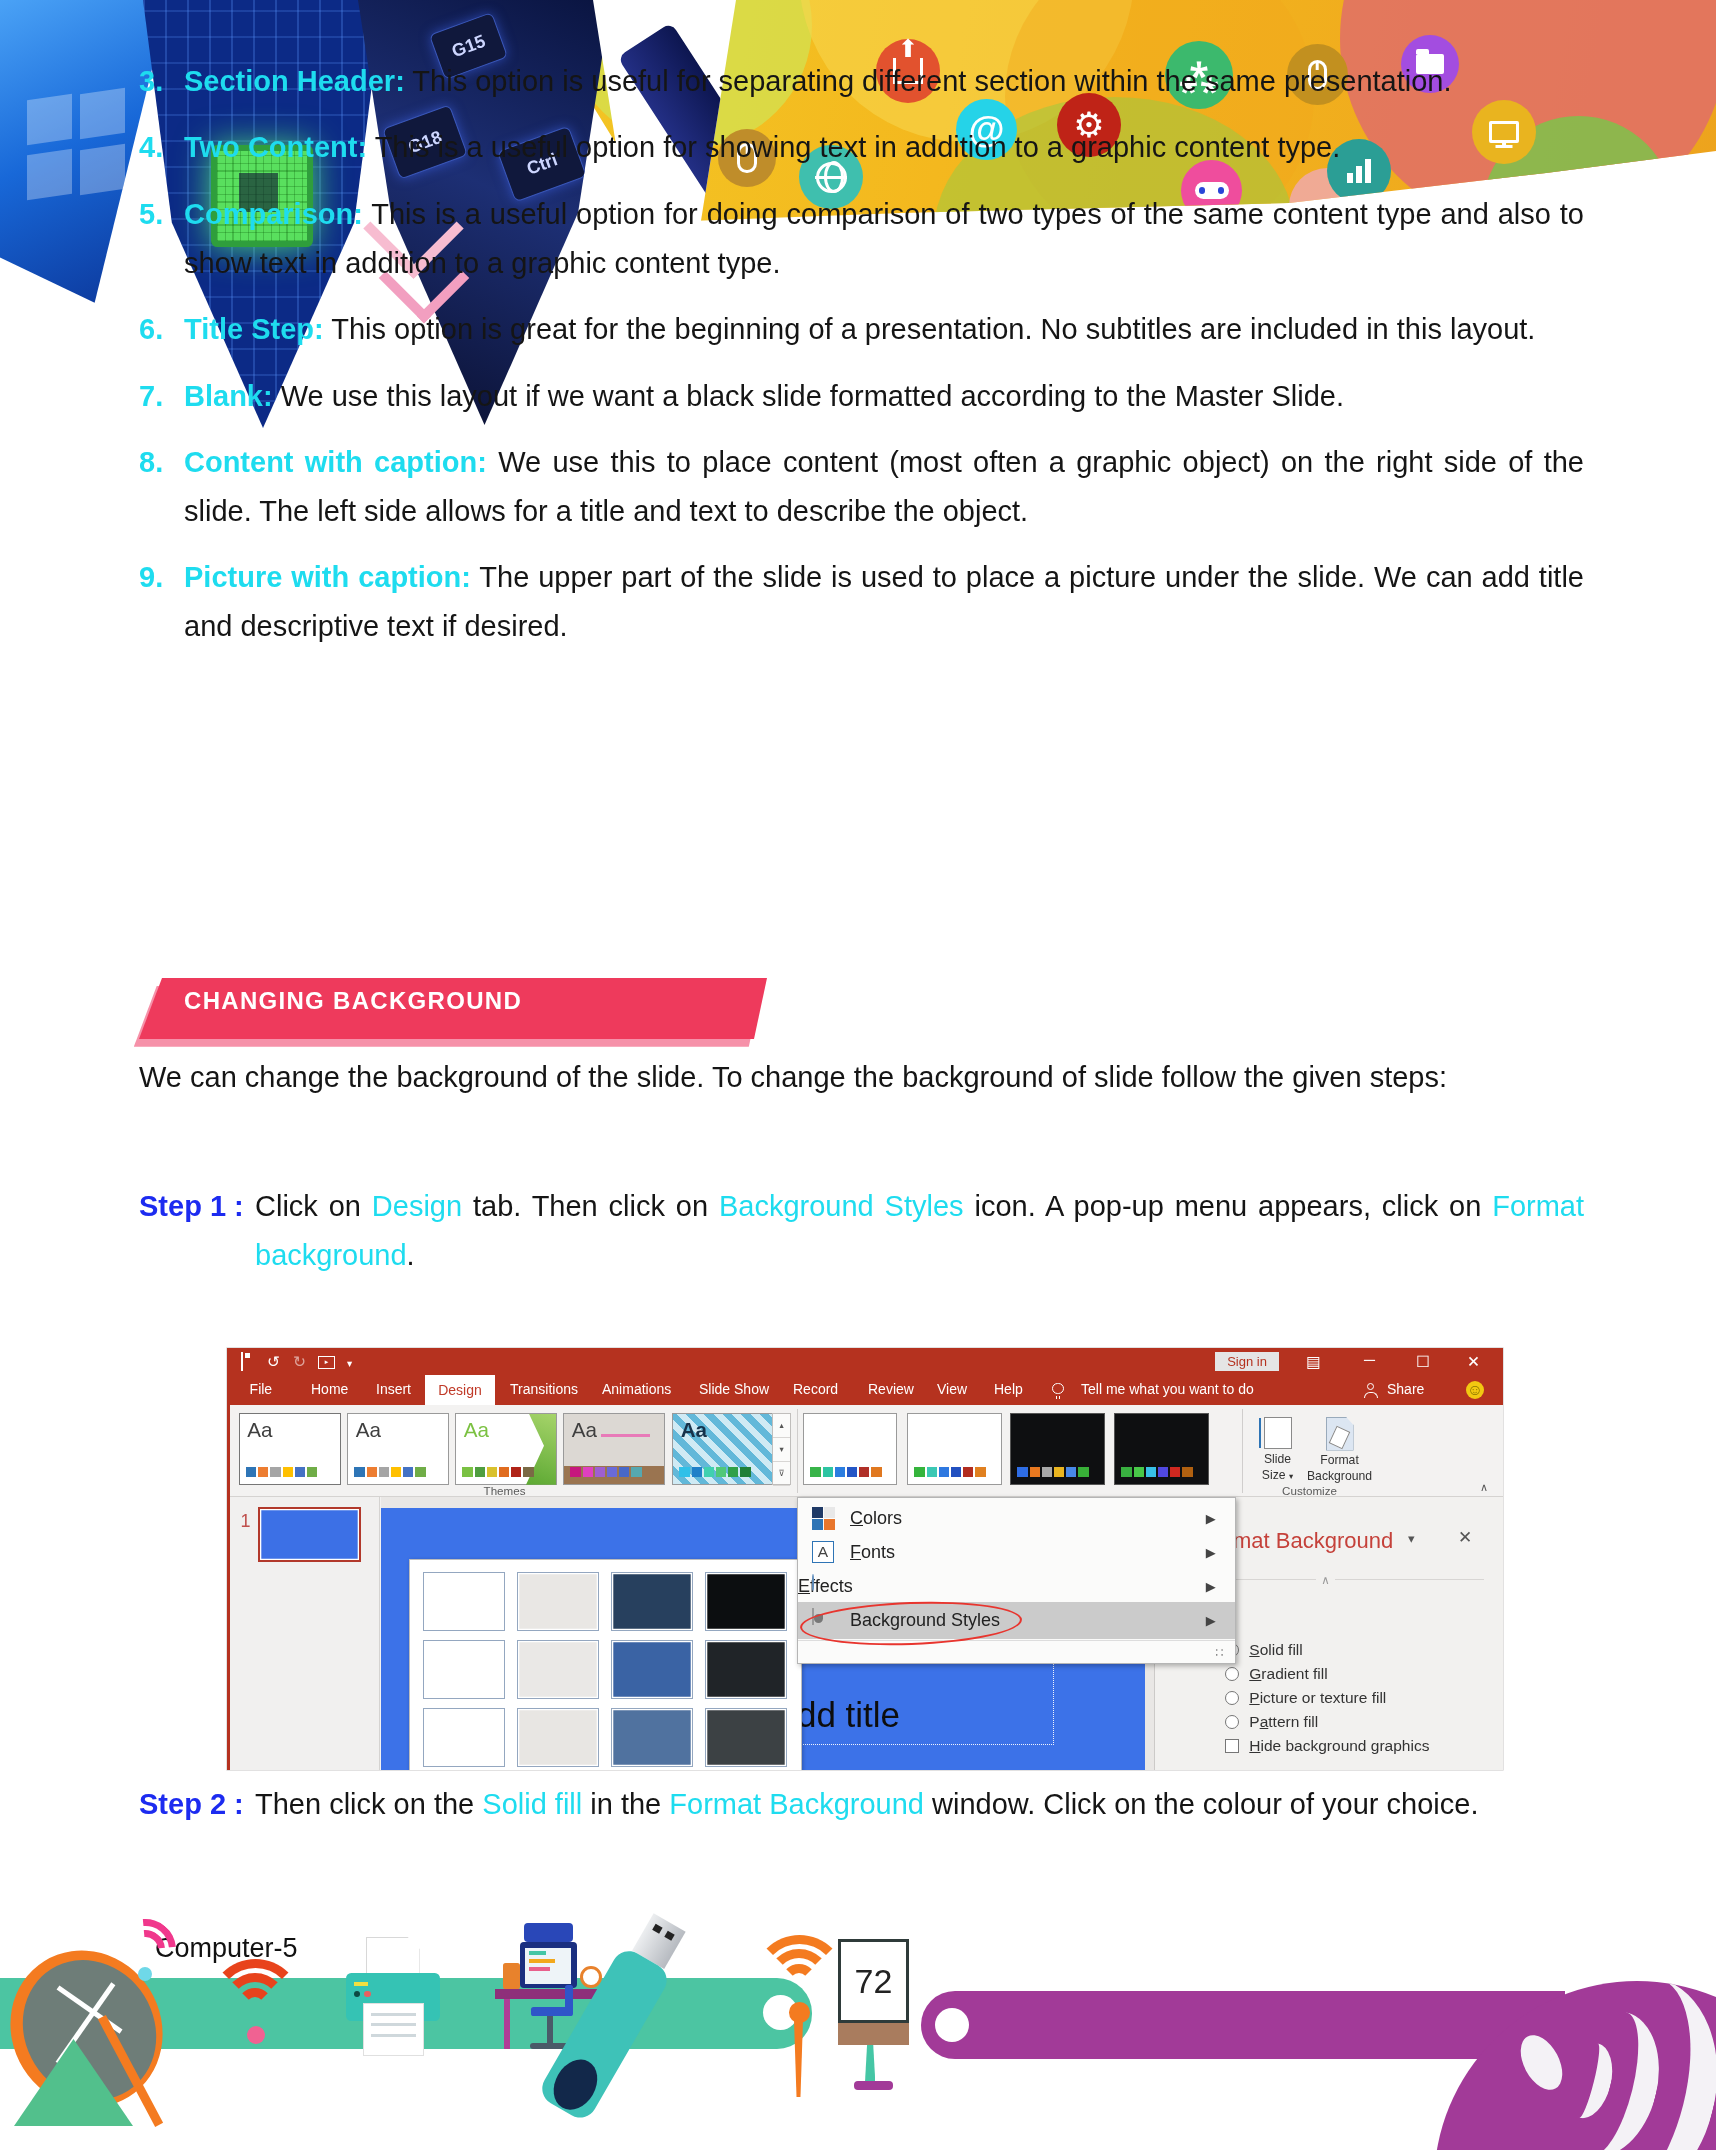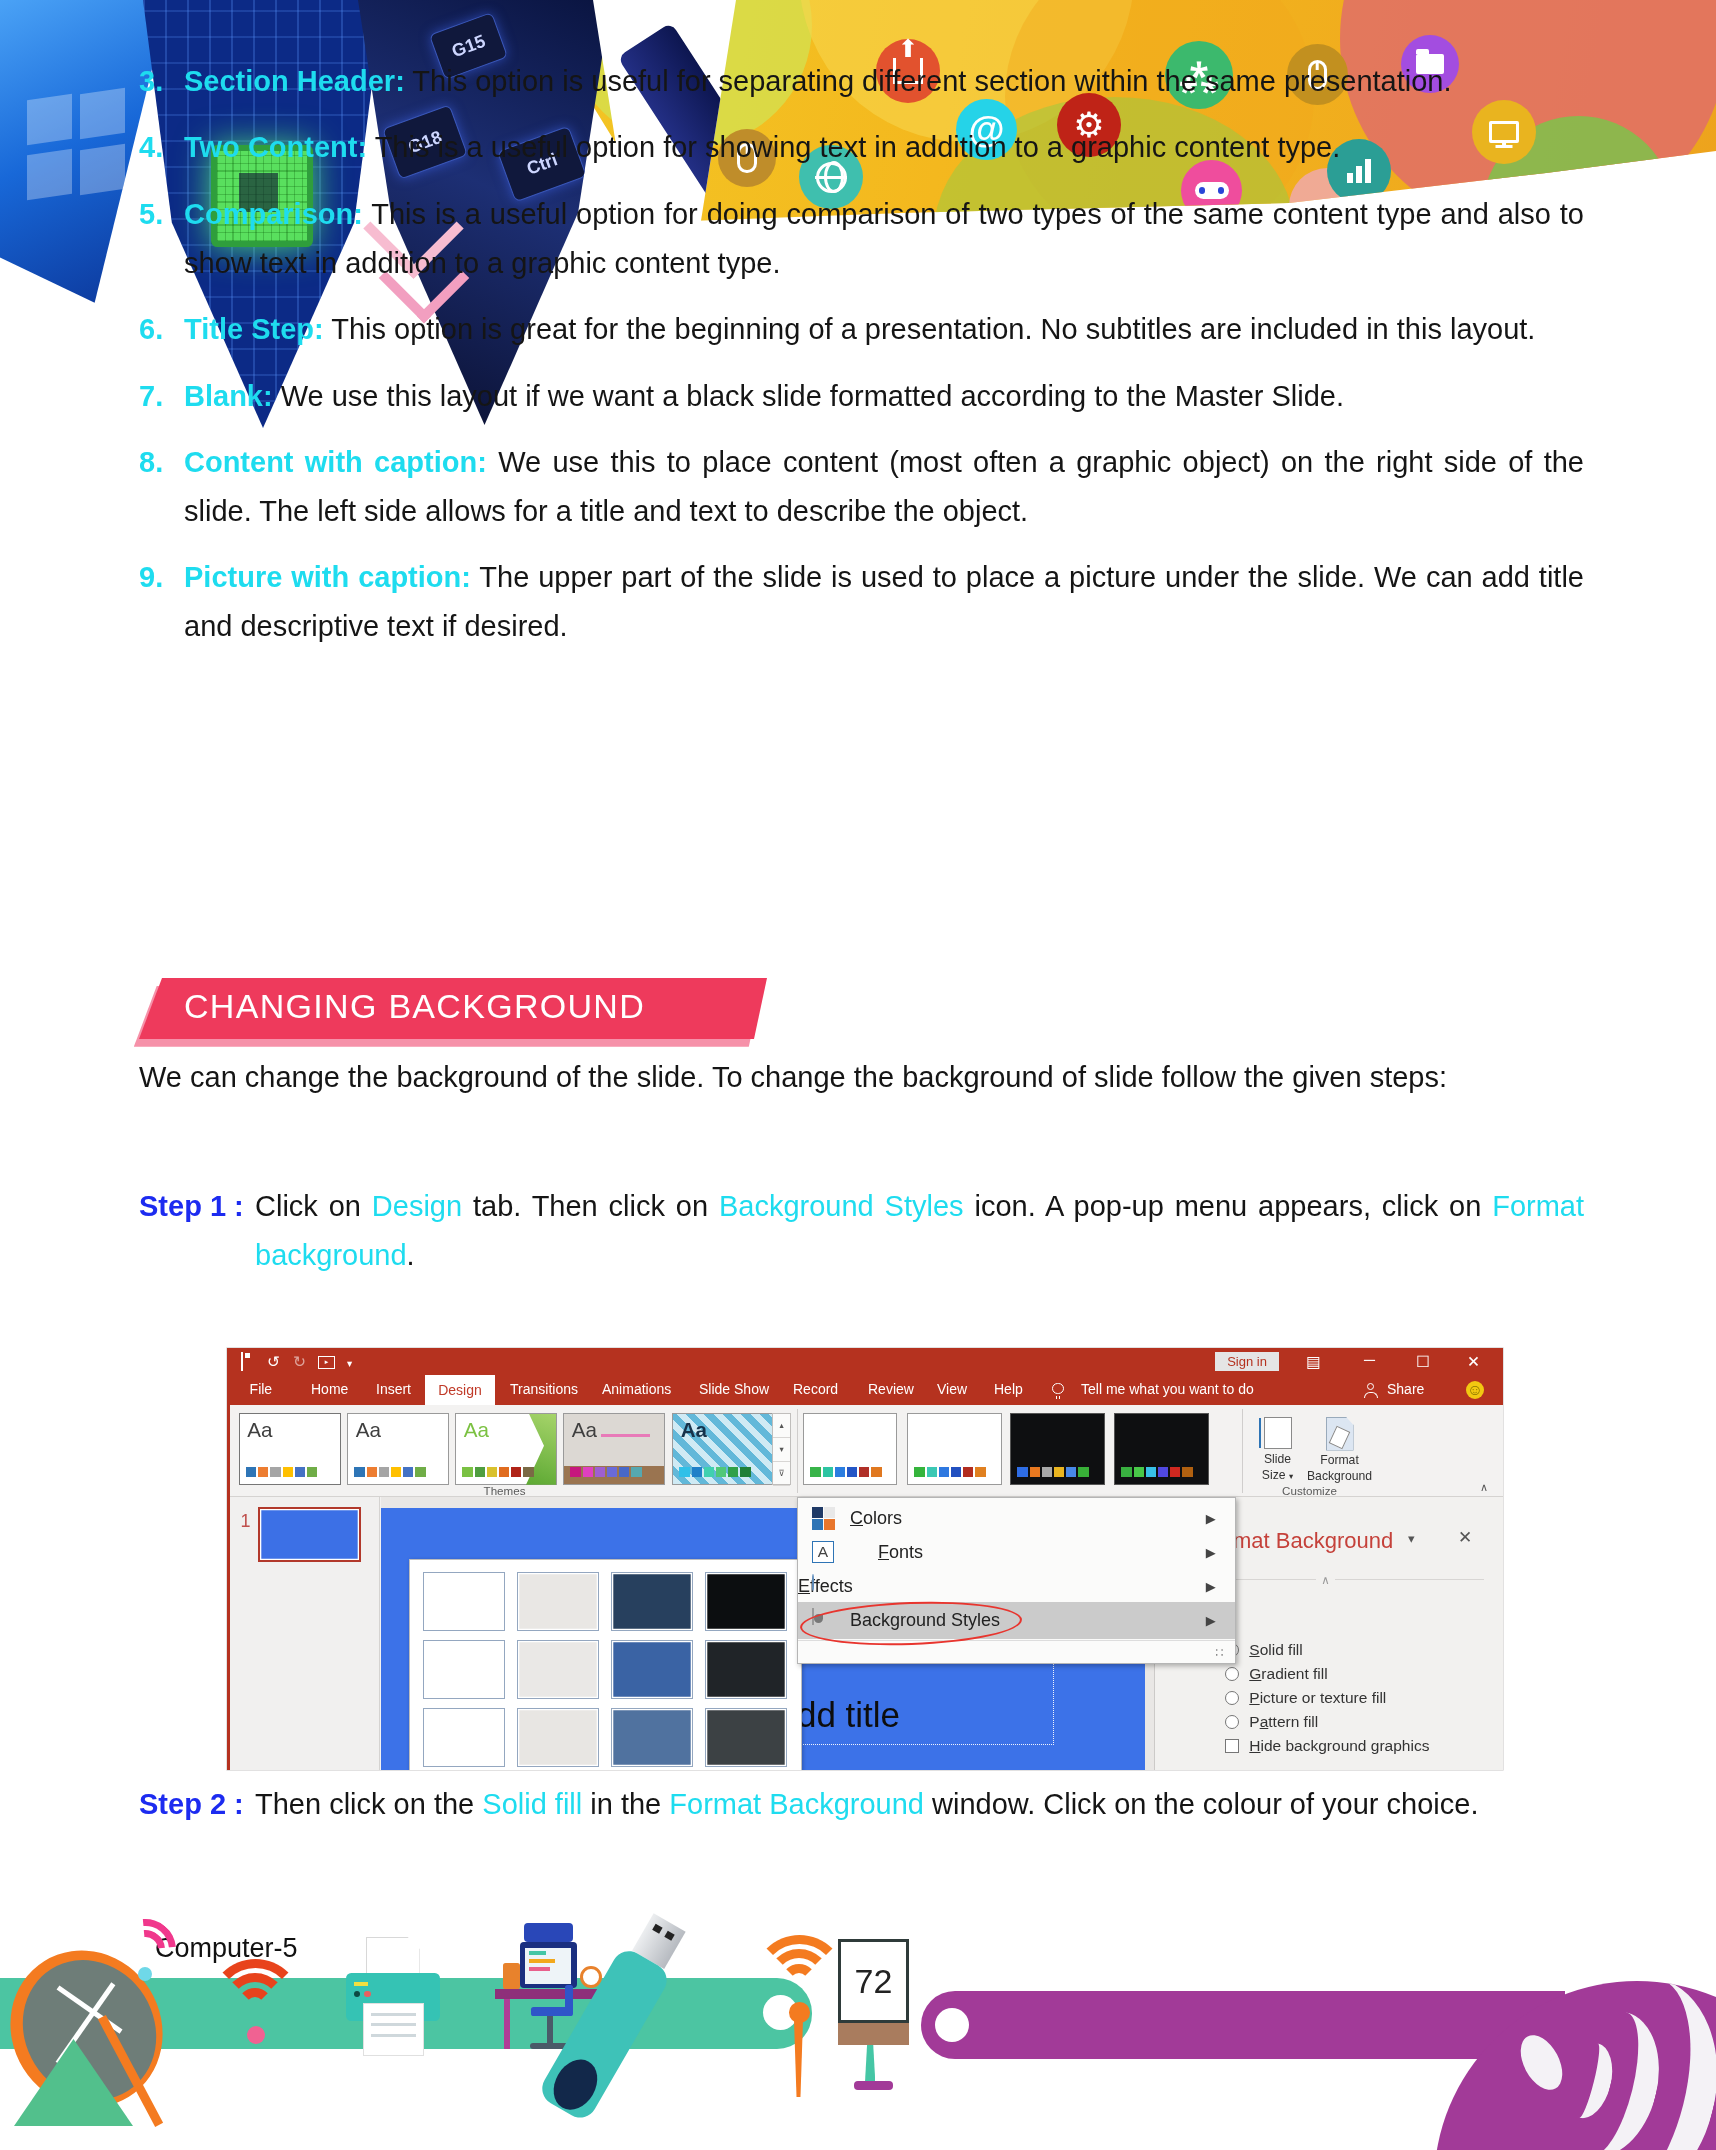--- a/index.html
+++ b/index.html
@@ -50,21 +50,21 @@
   .chevrons span{position:absolute;border-right:10.3px solid;border-bottom:10.3px solid;transform:rotate(45deg)}
 
   
   .list{position:absolute;left:139px;top:57px;width:1445px;font-size:29px;line-height:49px;text-align:justify}
   .li{position:relative;padding-left:45px;margin-bottom:17.4px}
   .num{position:absolute;left:0;top:0;font-weight:bold;color:#1edcef}
   .lbl{color:#1edcef;font-weight:bold}
   .banner{position:absolute;left:139px;top:978px;width:628px;height:61px}
   .banner .bg2{position:absolute;left:-5.2px;top:7.7px;width:100%;height:100%;background:#f691a9;clip-path:polygon(23px 0,100% 0,calc(100% - 13px) 100%,0 100%)}
   .banner .bg{position:absolute;left:0;top:0;width:100%;height:100%;background:#ee3a5c;clip-path:polygon(23px 0,100% 0,calc(100% - 13px) 100%,0 100%)}
-  .banner .t{position:absolute;left:45px;top:9px;font-size:34px;font-weight:normal;color:#fff;letter-spacing:1.3px}
+  .banner .t{position:absolute;left:45px;top:9px;font-size:24px;font-weight:bold;color:#fff;letter-spacing:1.3px}
   .para{position:absolute;left:139px;width:1445px;font-size:29px;line-height:49px;text-align:justify}
   .step{position:absolute;left:139px;width:1445px;padding-left:116px;font-size:29px;line-height:49px;text-align:justify}
   .step .slabel{position:absolute;left:0;top:0;color:#1c2bf0;font-weight:bold}
   .cy{color:#1edcef}
 
   
   .ppt{position:absolute;left:227px;top:1348px;width:1276px;height:422px;background:#f3f2f1;overflow:hidden;box-shadow:0 0 0 0.6px #d0cecd;font-size:13px}
   .ttl{position:absolute;left:0;top:0;width:100%;height:27px;background:#b5321f;color:#fff}
   .qat{position:absolute;top:5.2px;color:#fff;font-size:15.5px}
   .savebox{width:13px;height:13px;border:1.3px solid #fff;position:relative;margin-top:2.6px}
@@ -482,21 +482,21 @@
           <i style="background:#2e74b5"></i>
           <i style="background:#e8762c"></i>
         </span>
       <span class="lab" style="margin-left:52px"><u>C</u>olors</span>
         <span class="arr">▶</span>
     </div>
     <div class="mi" style="top:37px">
       <span class="mico">
           <span class="fonticon">A</span>
         </span>
-      <span class="lab" style="margin-left:80px"><u>F</u>onts</span>
+      <span class="lab" style="margin-left:52px"><u>F</u>onts</span>
         <span class="arr">▶</span>
     </div>
     <div class="mi" style="top:71px">
       <span class="mico"><span class="efficon"></span></span>
       <span class="lab" style=""><u>E</u>ffects</span>
         <span class="arr">▶</span>
     </div>
     <div class="mi" style="top:104px;height:37px;background:#cbcbcb">
       <span class="mico"><span class="bsicon"></span></span>
       <span class="lab" style="margin-left:52px">Background Styles</span>

